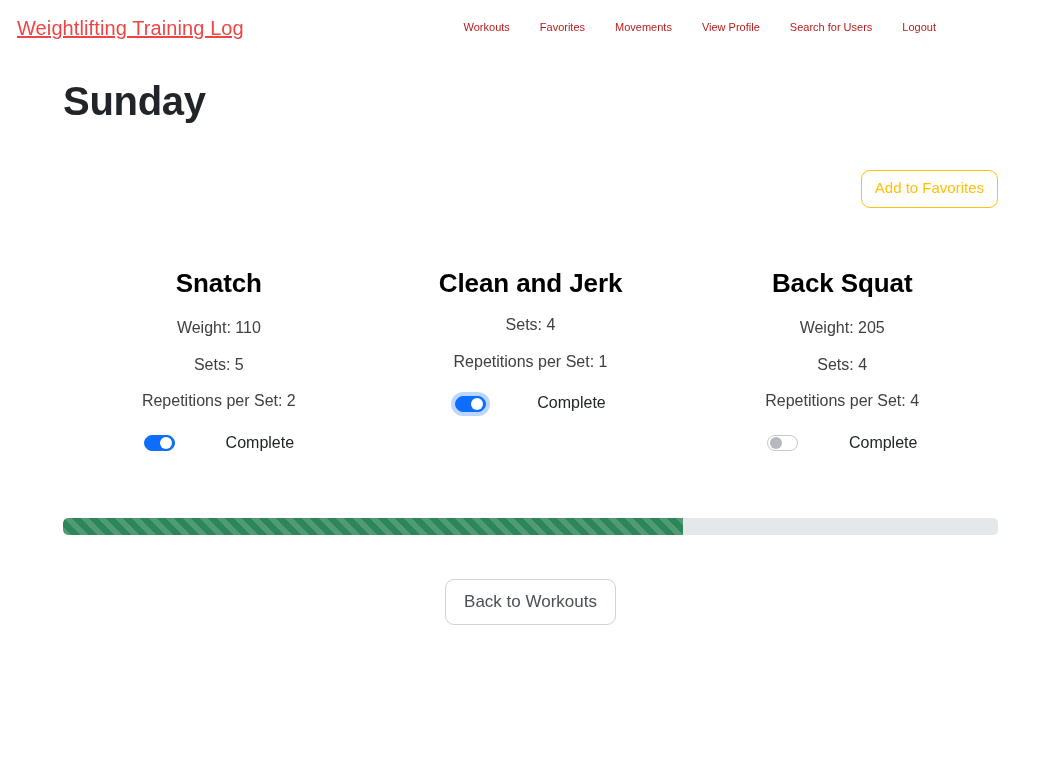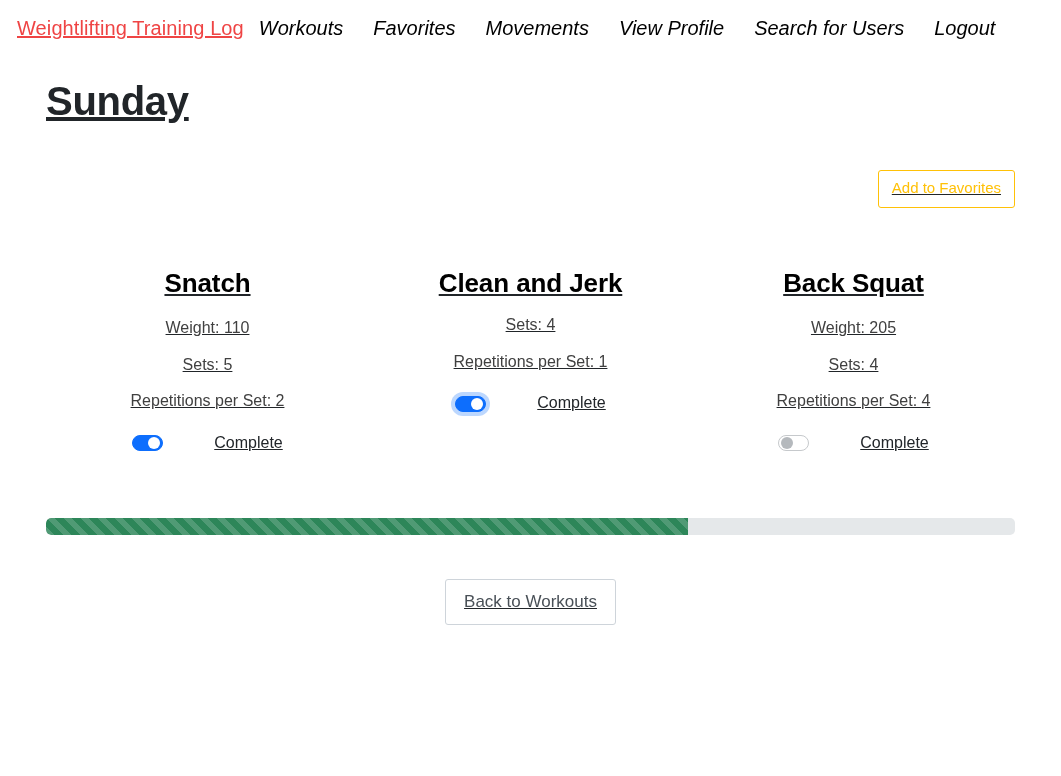--- a/index.html
+++ b/index.html
@@ -36,56 +36,54 @@
     letter-spacing: 0.1px;
   }
   .nav-links {
     margin-left: auto;
     display: flex;
     align-items: center;
     gap: 0px;
     padding-right: 94px;
   }
   .nav-link {
-    font-size: 20px;
-    color: #000000;
+    font-size: 11px;
+    color: #b91c1c;
     text-decoration: none;
     white-space: nowrap;
     padding: 8px 15px;
     line-height: 1.2;
-    font-style: italic;
   }
 
   
   .container {
     width: 100%;
-    padding: 0 46px;
+    padding: 0 63px;
     position: relative;
-    text-decoration: underline;
   }
   .page-title {
     margin: 0;
     padding-top: 22px;
     font-size: 40px;
     font-weight: 700;
     letter-spacing: -0.3px;
     color: #212529;
     line-height: 1.2;
   }
 
   .fav-row {
     display: flex;
     justify-content: flex-end;
     margin-top: 45px;
   }
   .btn {
     font-family: "Liberation Sans", sans-serif;
     font-size: 15px;
     line-height: 1.5;
-    border-radius: 3px;
+    border-radius: 9px;
     background: transparent;
     cursor: pointer;
     display: inline-block;
   }
   .btn-outline-warning {
     border: 1px solid #ffc107;
     color: #ffc107;
     padding: 6px 13px 7px 13px;
   }
   .btn-outline-secondary {

